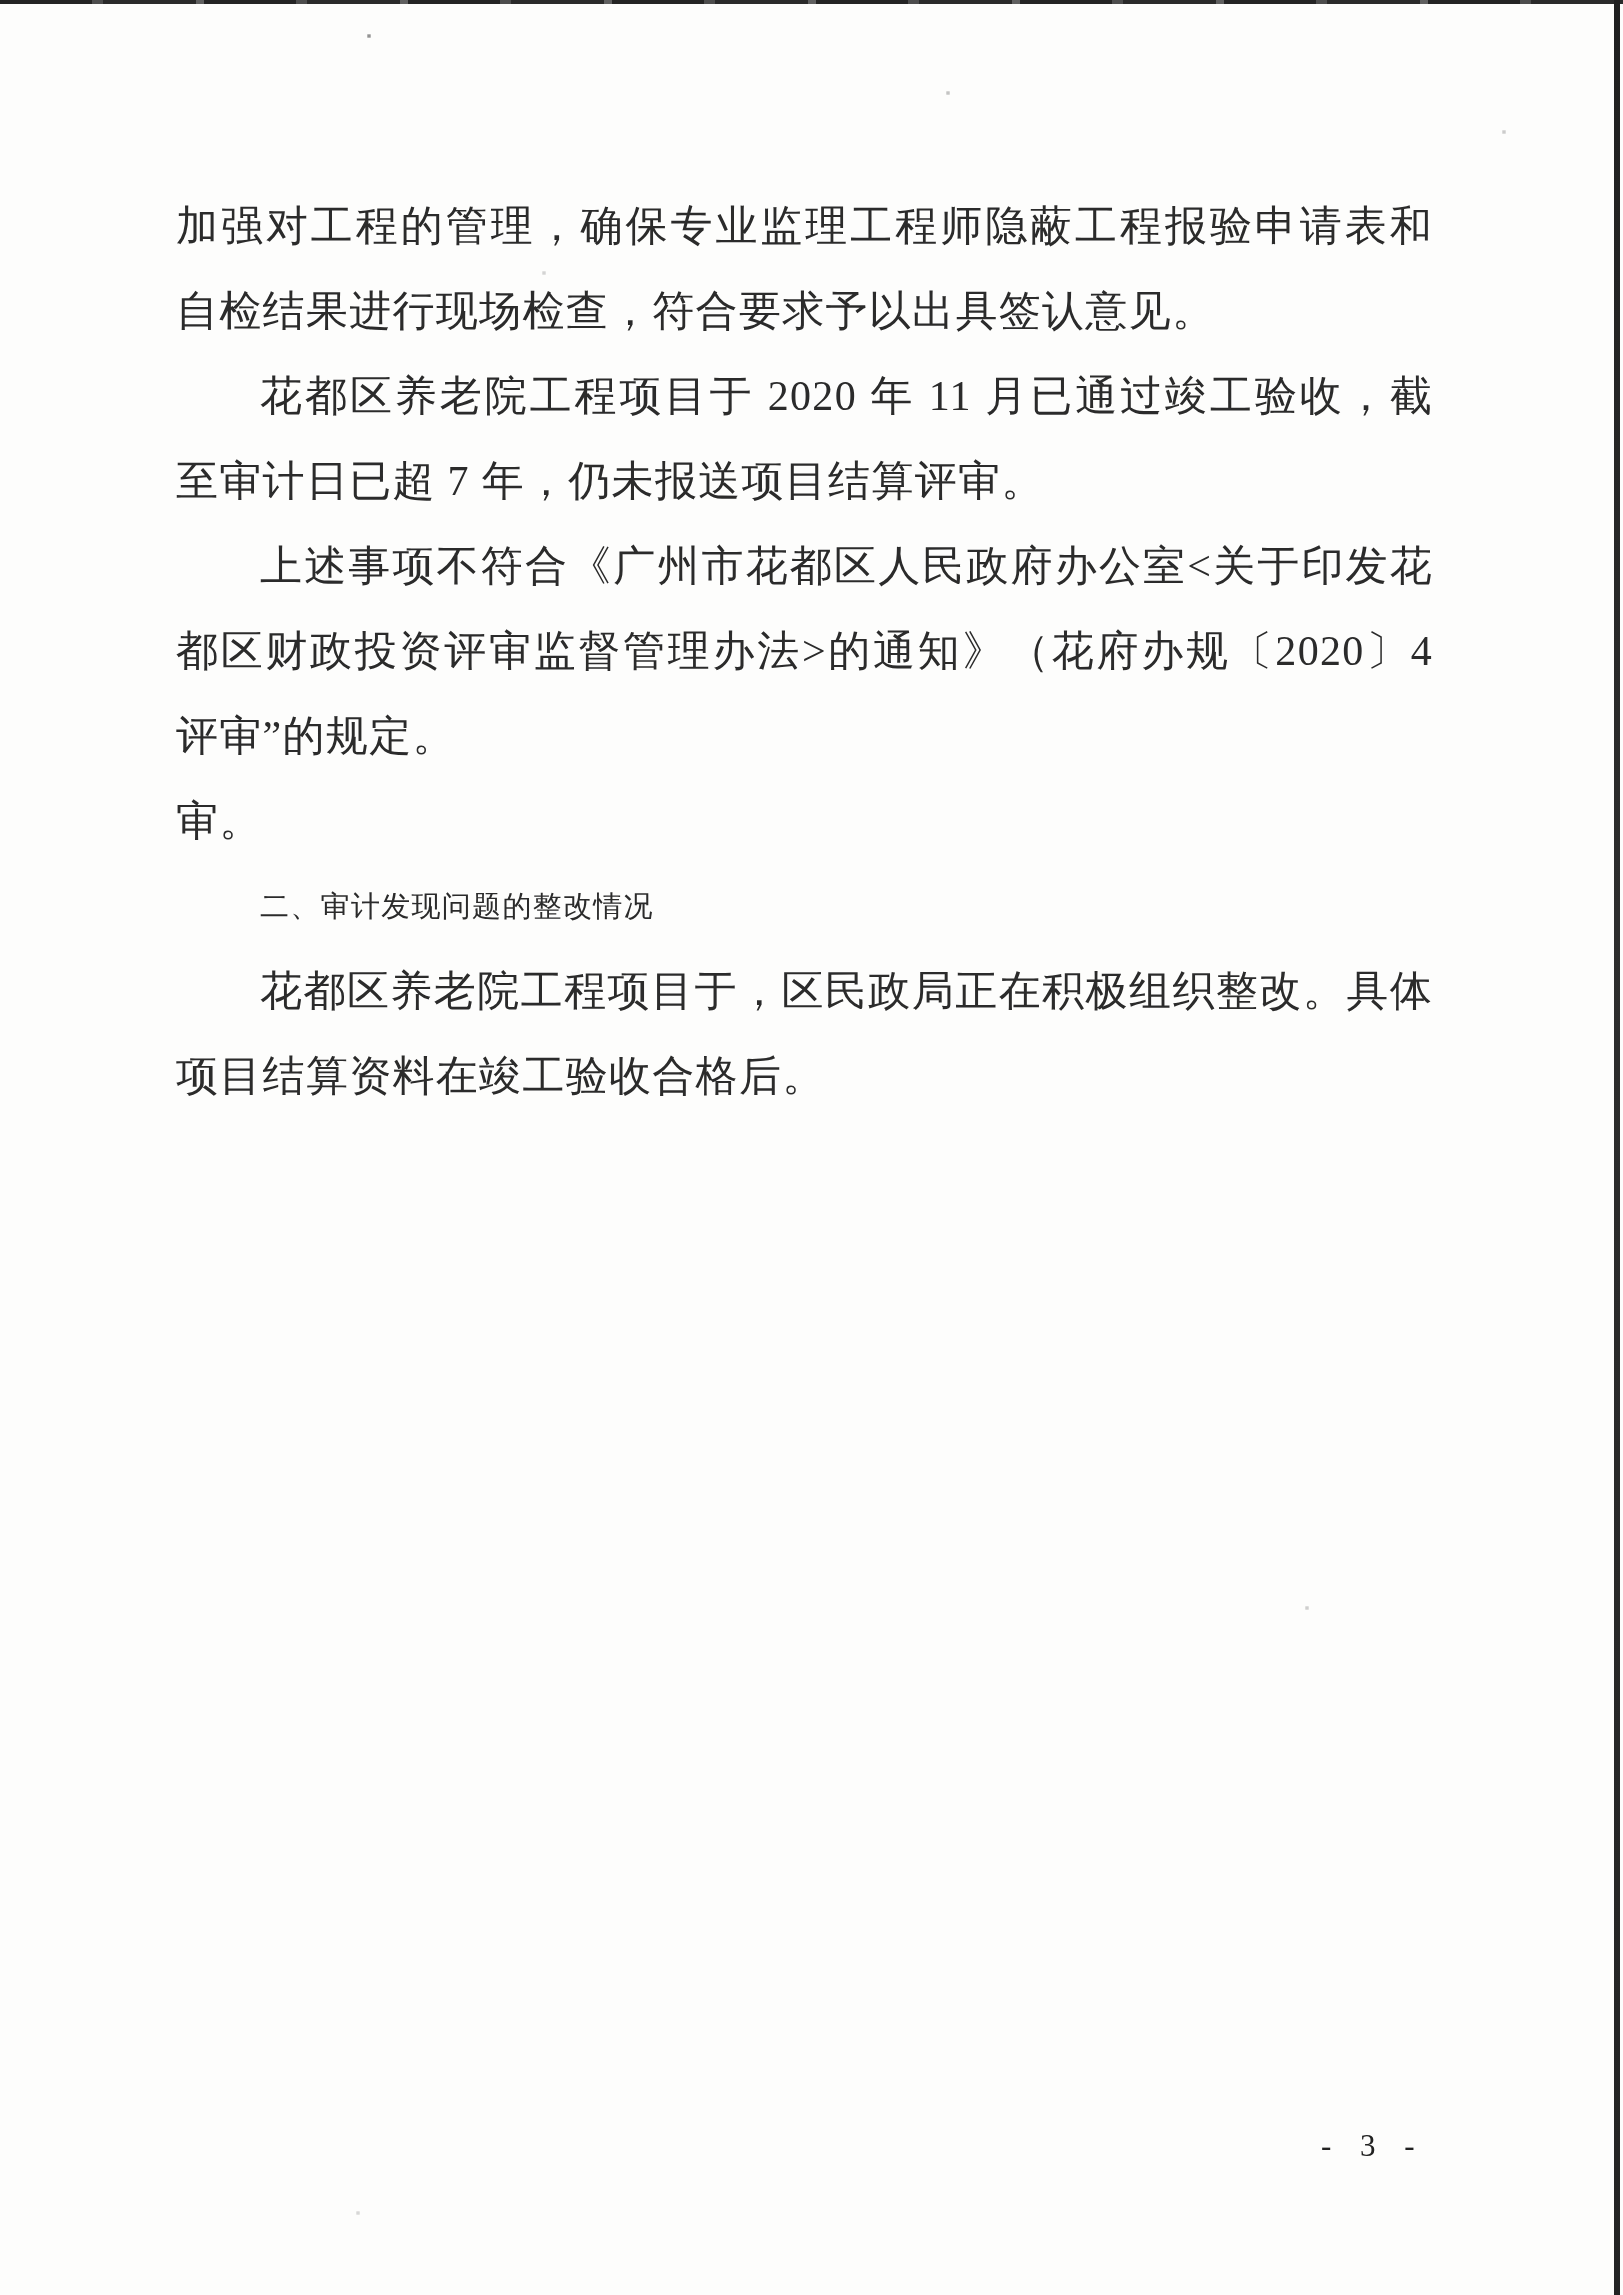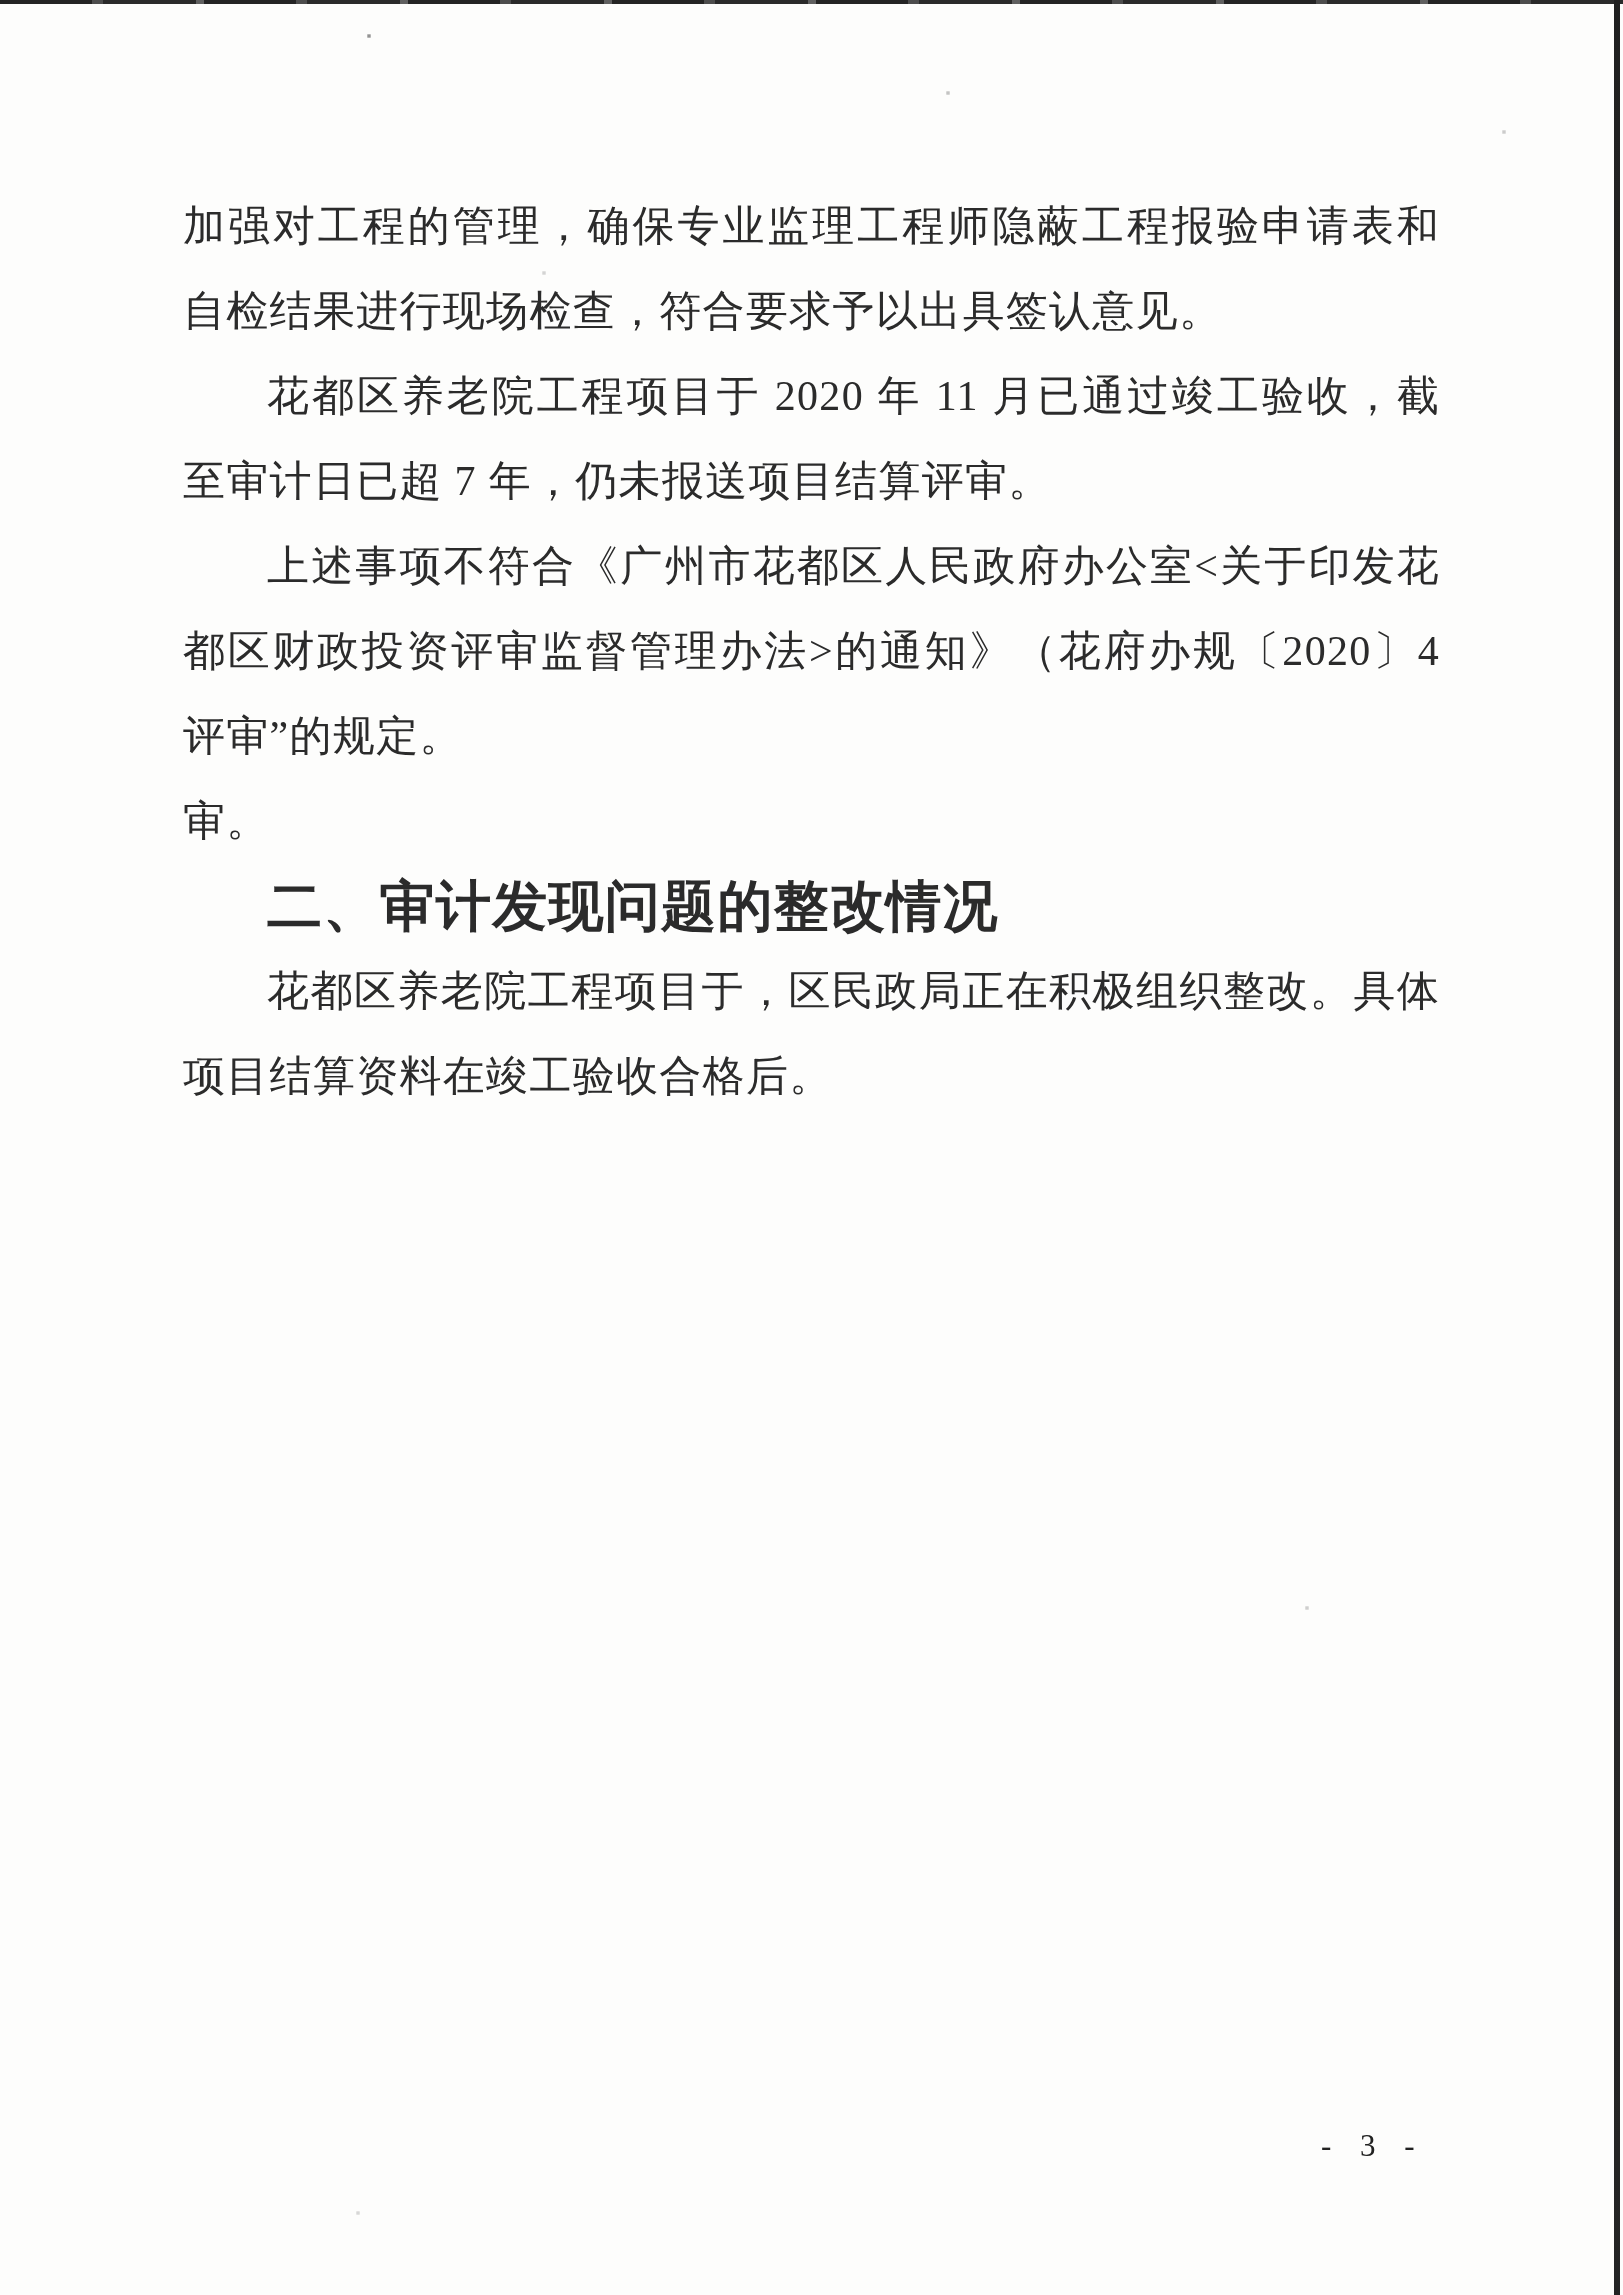--- a/index.html
+++ b/index.html
@@ -38,21 +38,21 @@
       368px 35px 0 0.7px rgba(60,60,60,.55),
       947px 92px 0 0.7px rgba(90,90,90,.35),
       543px 272px 0 0.7px rgba(120,120,120,.3),
       1503px 131px 0 0.7px rgba(130,130,130,.4),
       1306px 1607px 0 0.7px rgba(120,120,120,.35),
       357px 2212px 0 0.7px rgba(130,130,130,.3);
   }
   
   .text-block {
     position: absolute;
-    left: 183px;
+    left: 176px;
     top: 184px;
     width: 1257px;
     color: #2b2b2b;
   }
   .line {
     margin: 0;
     height: 85px;
     line-height: 85px;
     font-size: 42px;
     letter-spacing: 1.3px;
@@ -65,22 +65,22 @@
     text-justify: inter-character;
   }
   .line.indent {
     text-indent: 84px;
   }
   .line.heading-sub {
     font-weight: 700;
   }
   .line.heading-main {
     font-family: "Liberation Sans", "DejaVu Sans", sans-serif;
-    font-weight: 700;
-    font-size: 55px;
+    font-weight: 400;
+    font-size: 29px;
   }
   .page-number {
     position: absolute;
     left: 1321px;
     top: 2127px;
     font-size: 31px;
     line-height: 37px;
     letter-spacing: 10.5px;
     color: #222;
     font-family: "Liberation Serif", "DejaVu Serif", serif;

